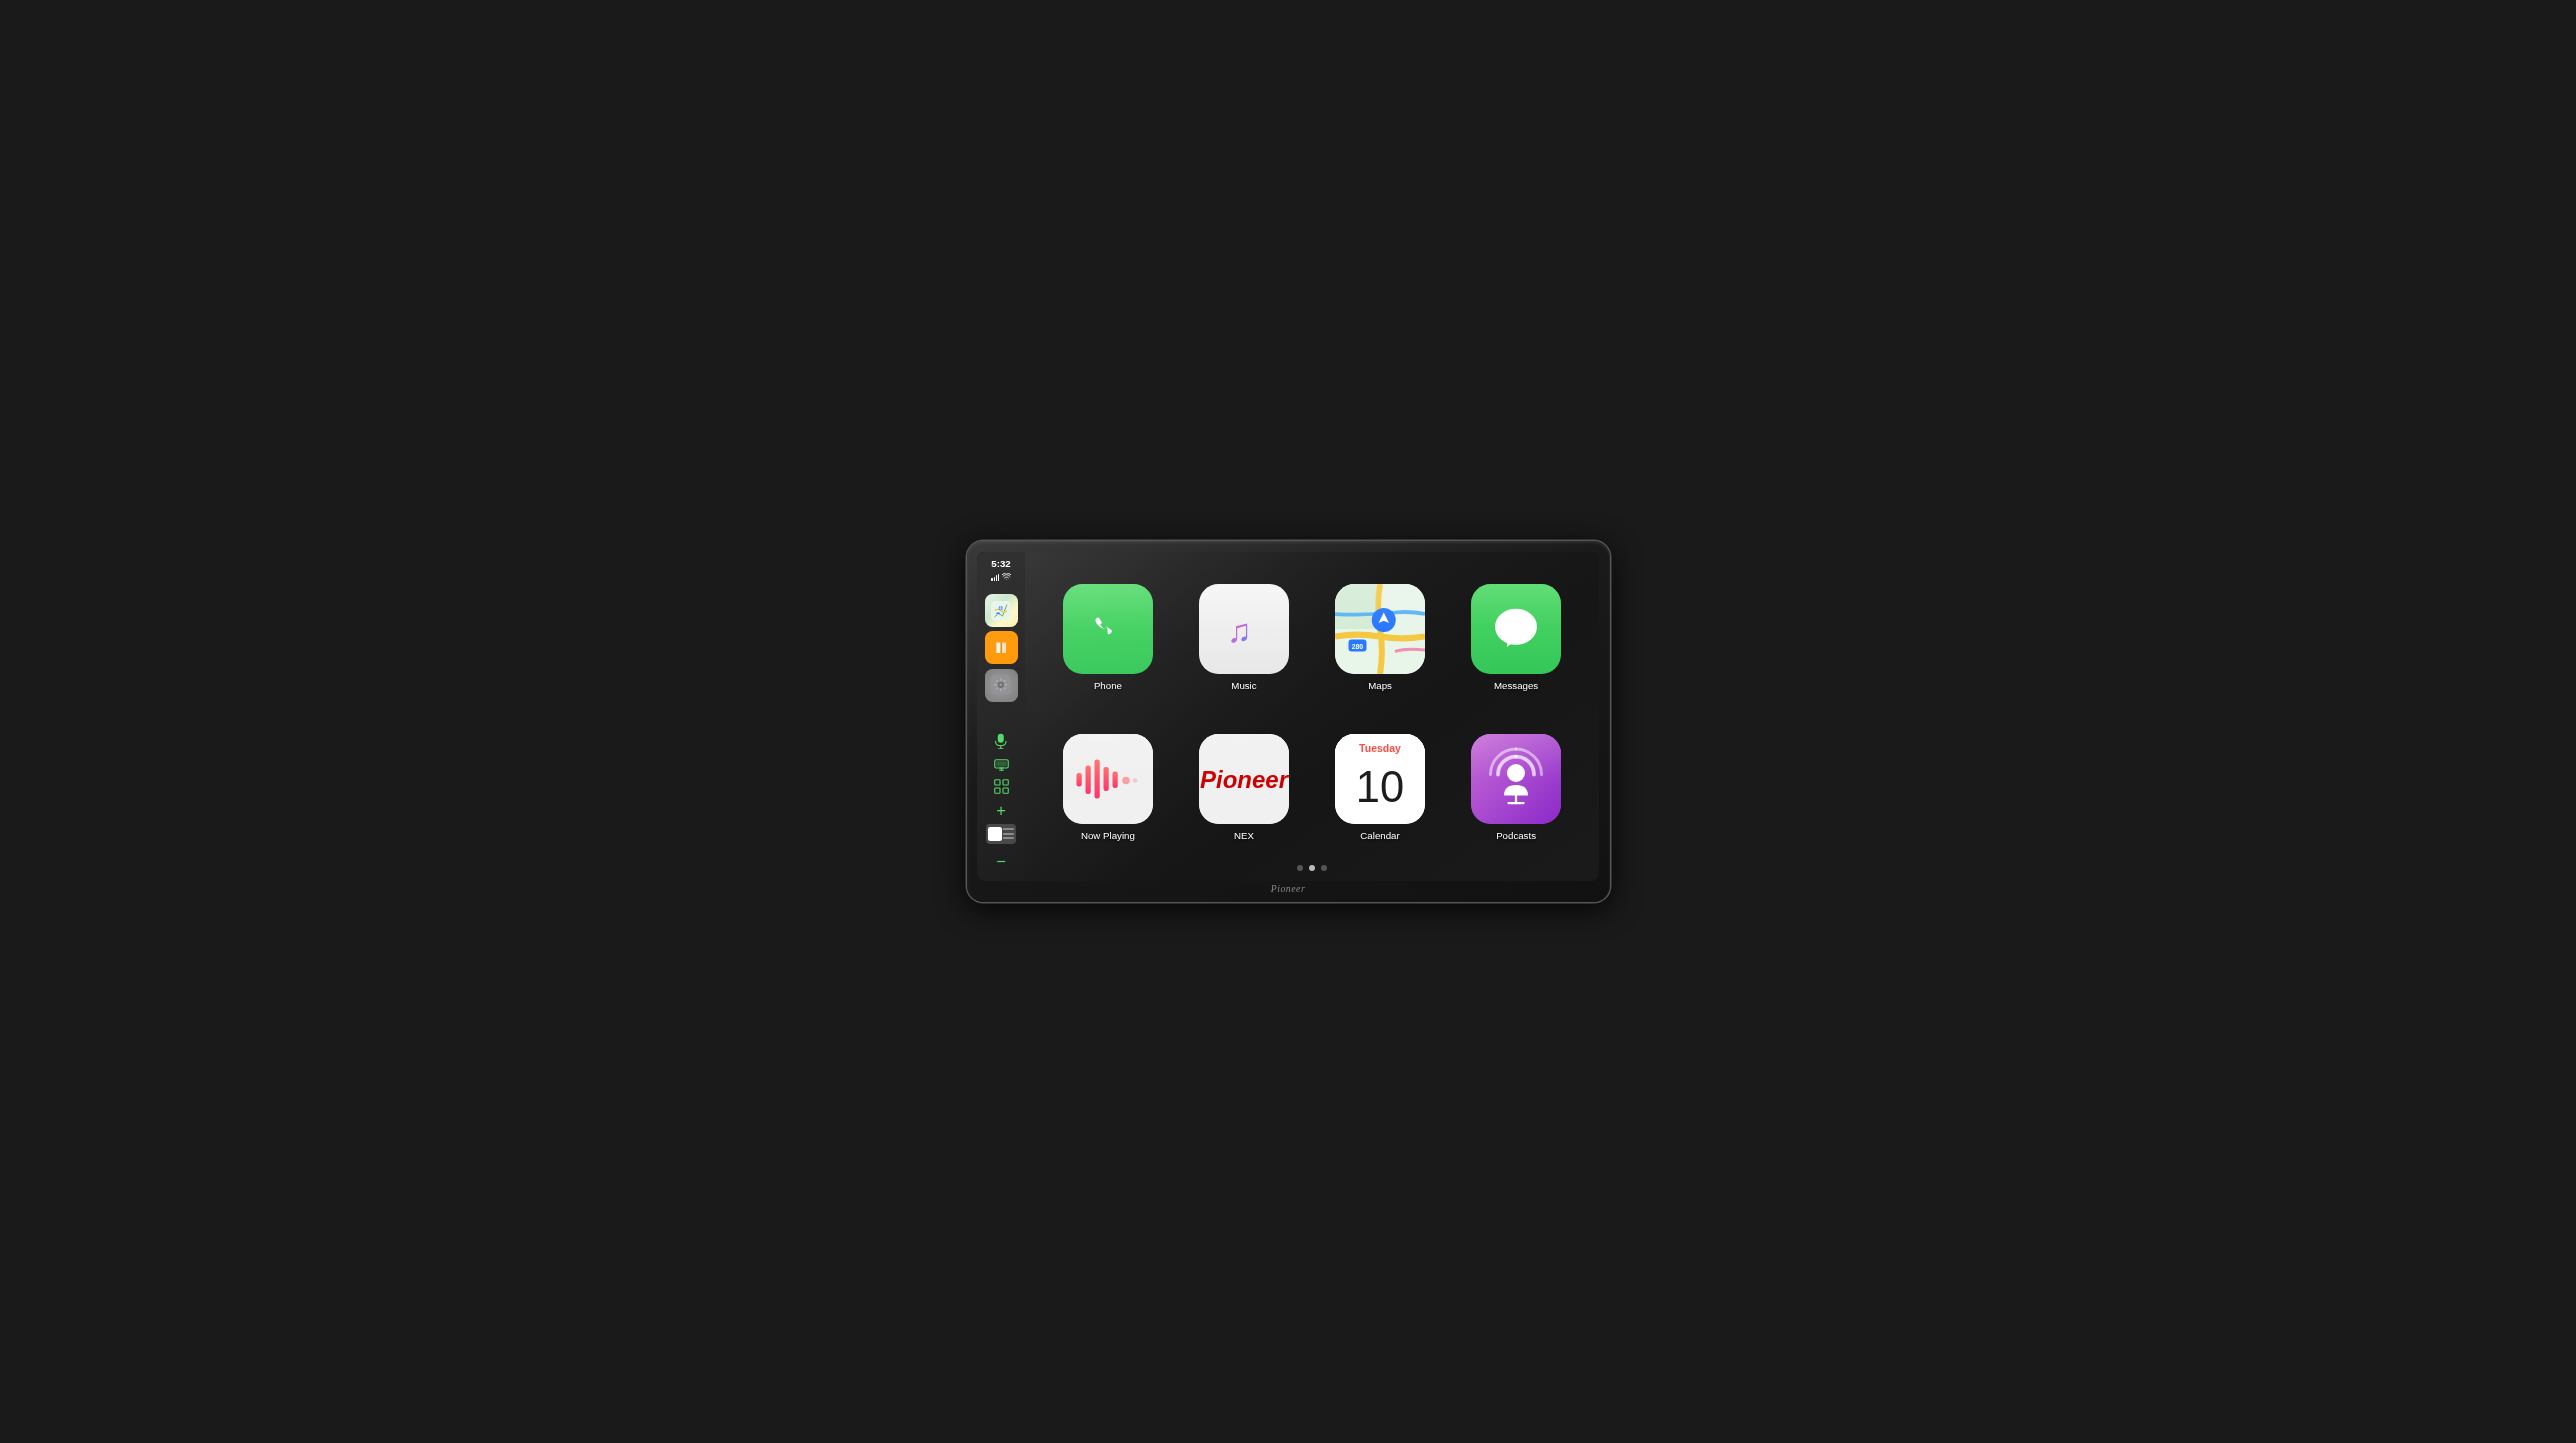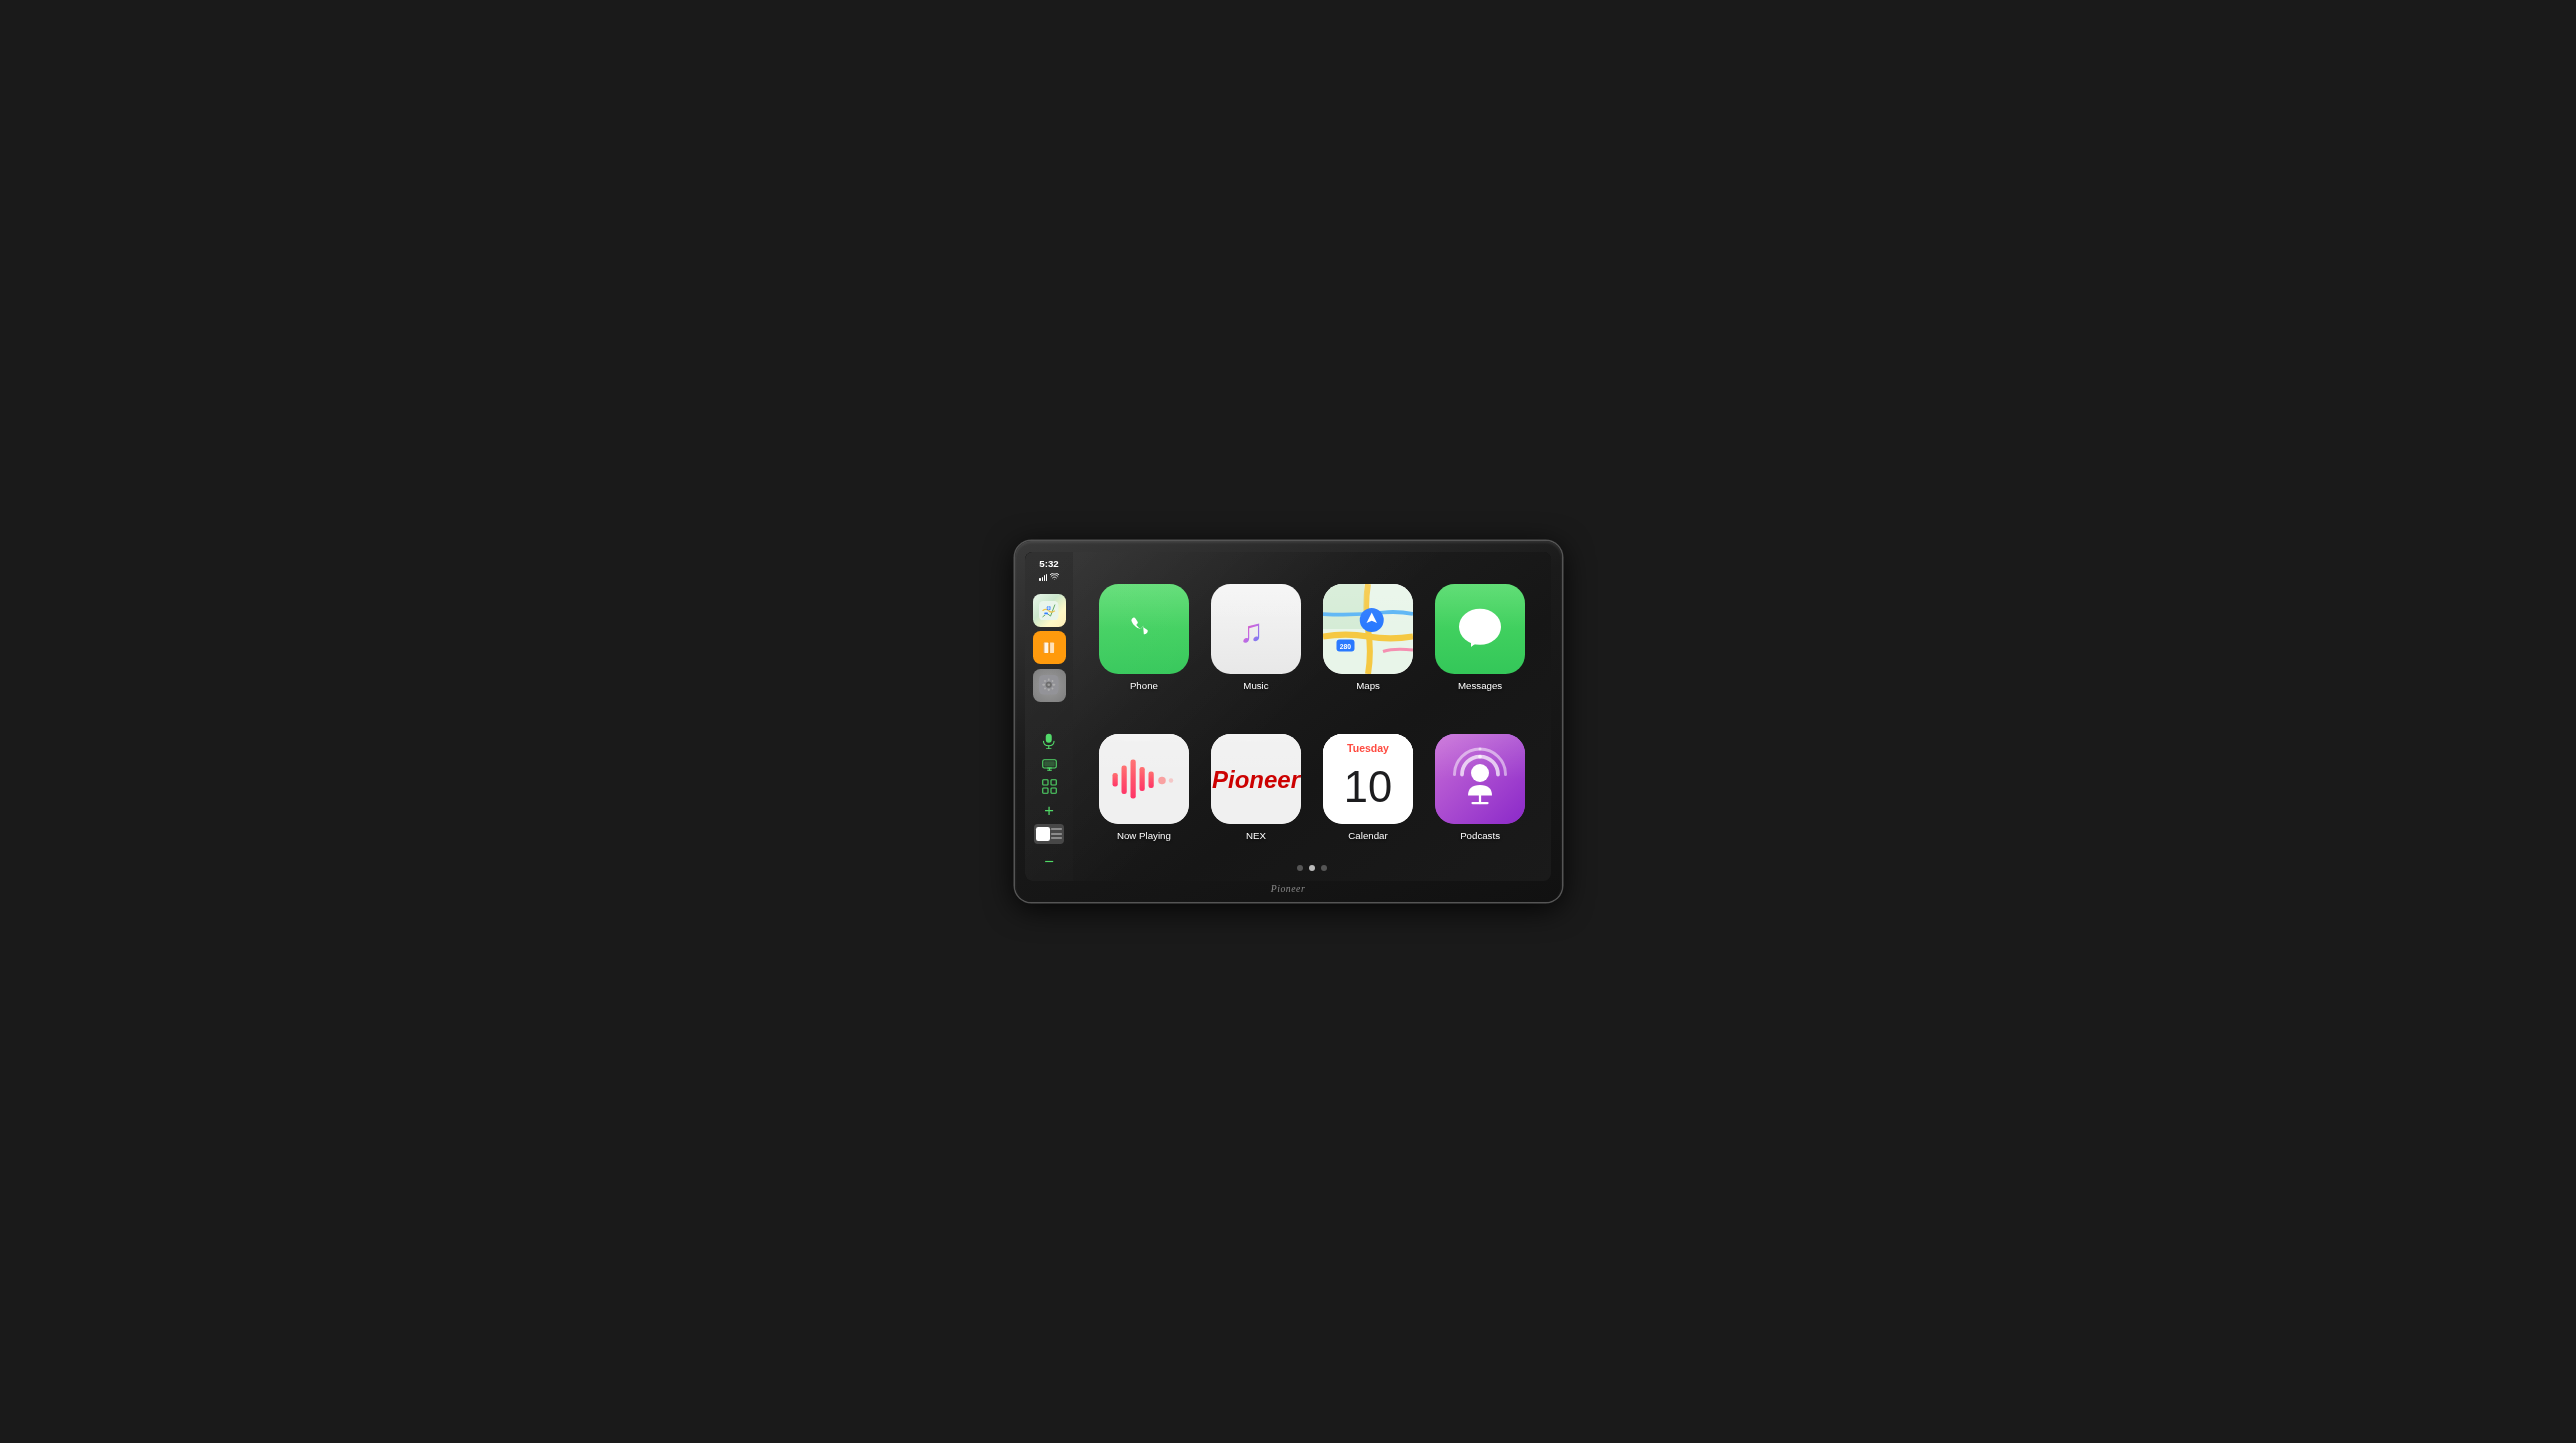--- a/index.html
+++ b/index.html
@@ -6,21 +6,21 @@
     body {
       background: #1a1a1a;
       display: flex;
       justify-content: center;
       align-items: center;
       min-height: 100vh;
       font-family: -apple-system, BlinkMacSystemFont, 'SF Pro Display', 'Helvetica Neue', Arial, sans-serif;
     }
 
     .device-outer {
-      width: 547px;
+      width: 643px;
       height: 361px;
       background: linear-gradient(160deg, #3a3a3a 0%, #1a1a1a 40%, #111 100%);
       border-radius: 16.5px;
       padding: 10.5px 10.5px 21px 10.5px;
       box-shadow:
         0 0 0 1.5px #555,
         0 6px 30px rgba(0,0,0,0.9),
         inset 0 1.5px 3px rgba(255,255,255,0.1);
       position: relative;
     }

